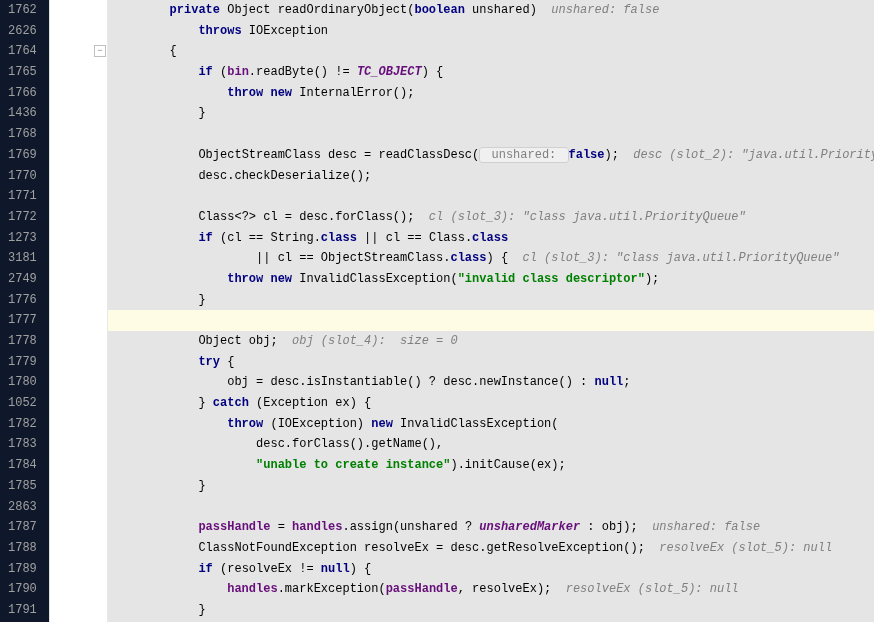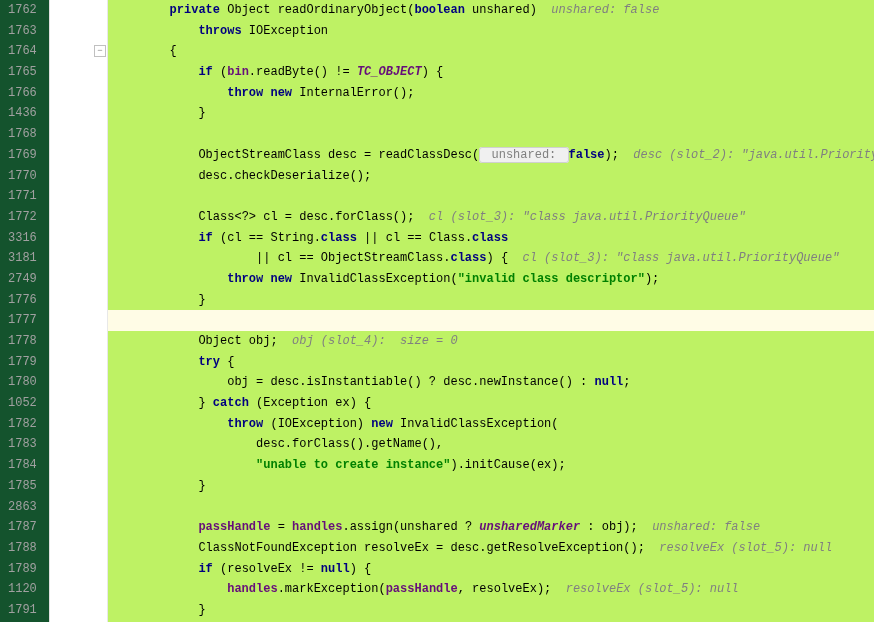--- a/index.html
+++ b/index.html
@@ -7,21 +7,21 @@
       font-family: 'Consolas', 'Monaco', 'Courier New', monospace;
       font-size: 12px;
       background: #ffffff;
       display: flex;
       width: 874px;
       height: 622px;
       overflow: hidden;
       line-height: 20.7px;
     }
     .gutter {
-      background: #14532d;
+      background: #0f172a;
       color: #a0a0a0;
       text-align: right;
       padding: 0 16px 0 4px;
       user-select: none;
       border-right: 1px solid #e0e0e0;
       flex-shrink: 0;
       width: 50px;
     }
     .gutter-extra {
       width: 58px;
@@ -36,21 +36,21 @@
       height: 12px;
       border: 1px solid #c0c0c0;
       background: #fff;
       color: #888;
       font-size: 9px;
       line-height: 10px;
       text-align: center;
     }
     .editor {
       flex: 1;
-      background: #bef264;
+      background: #e5e5e5;
       white-space: pre;
       overflow: hidden;
       position: relative;
     }
     .line { height: 20.7px; padding-left: 4px; }
     .line.highlighted { background: #fffce6; }
     .kw { color: #000080; font-weight: bold; }
     .method { color: #000000; }
     .const { color: #660e7a; font-style: italic; font-weight: bold; }
     .str { color: #008000; font-weight: bold; }
@@ -64,46 +64,46 @@
       padding: 0 4px;
       color: #808080;
       font-style: normal;
     }
   </style>
 </head>
 <body>
 
 <div class="gutter">
     <div class="line">1762</div>
-    <div class="line">1763</div>
+    <div class="line">2626</div>
     <div class="line">1764</div>
     <div class="line">1765</div>
     <div class="line">1766</div>
     <div class="line">1436</div>
     <div class="line">1768</div>
     <div class="line">1769</div>
     <div class="line">1770</div>
     <div class="line">1771</div>
     <div class="line">1772</div>
-    <div class="line">3316</div>
+    <div class="line">1273</div>
     <div class="line">3181</div>
     <div class="line">2749</div>
     <div class="line">1776</div>
     <div class="line">1777</div>
     <div class="line">1778</div>
     <div class="line">1779</div>
     <div class="line">1780</div>
     <div class="line">1052</div>
     <div class="line">1782</div>
     <div class="line">1783</div>
     <div class="line">1784</div>
     <div class="line">1785</div>
     <div class="line">2863</div>
     <div class="line">1787</div>
     <div class="line">1788</div>
     <div class="line">1789</div>
-    <div class="line">1120</div>
+    <div class="line">1790</div>
     <div class="line">1791</div>
   </div>
 <div class="gutter-extra">
     <div class="fold-icon" style="top: 45.4px;">−</div>
   </div>
 <div class="editor"><div class="line">        <span class="kw">private</span><span class="plain"> Object </span><span class="method">readOrdinaryObject</span><span class="plain">(</span><span class="kw">boolean</span><span class="plain"> unshared)  </span><span class="comment">unshared: false</span></div><div class="line">            <span class="kw">throws</span><span class="plain"> IOException</span></div><div class="line">        <span class="plain">{</span></div><div class="line">            <span class="kw">if</span><span class="plain"> (</span><span class="field">bin</span><span class="plain">.readByte() != </span><span class="const">TC_OBJECT</span><span class="plain">) {</span></div><div class="line">                <span class="kw">throw new</span><span class="plain"> InternalError();</span></div><div class="line">            <span class="plain">}</span></div><div class="line"></div><div class="line">            <span class="plain">ObjectStreamClass desc = readClassDesc(</span><span class="hint-box"> unshared: </span><span class="kw">false</span><span class="plain">);  </span><span class="comment">desc (slot_2): "java.util.PriorityQueue</span></div><div class="line">            <span class="plain">desc.checkDeserialize();</span></div><div class="line"></div><div class="line">            <span class="plain">Class&lt;?&gt; cl = desc.forClass();  </span><span class="comment">cl (slot_3): "class java.util.PriorityQueue"</span></div><div class="line">            <span class="kw">if</span><span class="plain"> (cl == String.</span><span class="kw">class</span><span class="plain"> || cl == Class.</span><span class="kw">class</span></div><div class="line">                    <span class="plain">|| cl == ObjectStreamClass.</span><span class="kw">class</span><span class="plain">) {  </span><span class="comment">cl (slot_3): "class java.util.PriorityQueue"</span></div><div class="line">                <span class="kw">throw new</span><span class="plain"> InvalidClassException(</span><span class="str">"invalid class descriptor"</span><span class="plain">);</span></div><div class="line">            <span class="plain">}</span></div><div class="line highlighted"></div><div class="line">            <span class="plain">Object obj;  </span><span class="comment">obj (slot_4):  size = 0</span></div><div class="line">            <span class="kw">try</span><span class="plain"> {</span></div><div class="line">                <span class="plain">obj = desc.isInstantiable() ? desc.newInstance() : </span><span class="kw">null</span><span class="plain">;</span></div><div class="line">            <span class="plain">} </span><span class="kw">catch</span><span class="plain"> (Exception ex) {</span></div><div class="line">                <span class="kw">throw</span><span class="plain"> (IOException) </span><span class="kw">new</span><span class="plain"> InvalidClassException(</span></div><div class="line">                    <span class="plain">desc.forClass().getName(),</span></div><div class="line">                    <span class="str">"unable to create instance"</span><span class="plain">).initCause(ex);</span></div><div class="line">            <span class="plain">}</span></div><div class="line"></div><div class="line">            <span class="field">passHandle</span><span class="plain"> = </span><span class="field">handles</span><span class="plain">.assign(unshared ? </span><span class="const">unsharedMarker</span><span class="plain"> : obj);  </span><span class="comment">unshared: false</span></div><div class="line">            <span class="plain">ClassNotFoundException resolveEx = desc.getResolveException();  </span><span class="comment">resolveEx (slot_5): null</span></div><div class="line">            <span class="kw">if</span><span class="plain"> (resolveEx != </span><span class="kw">null</span><span class="plain">) {</span></div><div class="line">                <span class="field">handles</span><span class="plain">.</span><span class="method">markException</span><span class="plain">(</span><span class="field">passHandle</span><span class="plain">, resolveEx);  </span><span class="comment">resolveEx (slot_5): null</span></div><div class="line">            <span class="plain">}</span></div></div>
 
 </body></html>

